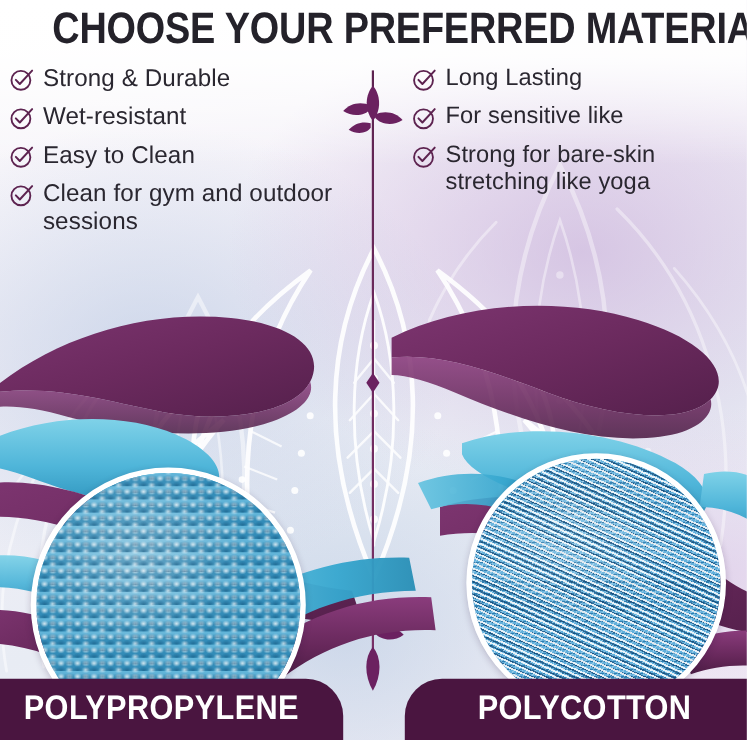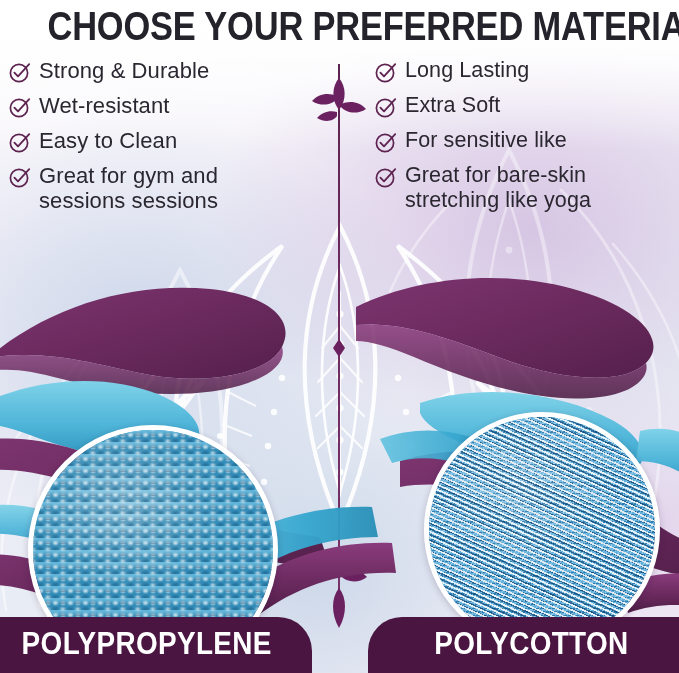--- a/index.html
+++ b/index.html
@@ -269,52 +269,45 @@
           <circle cx="11" cy="13" r="8.6" fill="none" stroke="#5d2350" stroke-width="1.7"></circle>
           <path d="M6.4 12.6 L10 16.4 L21.2 4.2" fill="none" stroke="#5d2350" stroke-width="1.8" stroke-linecap="round" stroke-linejoin="round"></path>
         </svg>
         <div class="ftxt">Easy to Clean</div>
       </div>
       <div class="feat">
         <svg class="tick" viewBox="0 0 24 24">
           <circle cx="11" cy="13" r="8.6" fill="none" stroke="#5d2350" stroke-width="1.7"></circle>
           <path d="M6.4 12.6 L10 16.4 L21.2 4.2" fill="none" stroke="#5d2350" stroke-width="1.8" stroke-linecap="round" stroke-linejoin="round"></path>
         </svg>
-        <div class="ftxt">Great for gym and sessions sessions</div>
+        <div class="ftxt">Clean for gym and outdoor sessions</div>
       </div>
     </div>
 
     <div class="col col-right">
       <div class="feat">
         <svg class="tick" viewBox="0 0 24 24">
           <circle cx="11" cy="13" r="8.6" fill="none" stroke="#5d2350" stroke-width="1.7"></circle>
           <path d="M6.4 12.6 L10 16.4 L21.2 4.2" fill="none" stroke="#5d2350" stroke-width="1.8" stroke-linecap="round" stroke-linejoin="round"></path>
         </svg>
         <div class="ftxt">Long Lasting</div>
       </div>
       <div class="feat">
         <svg class="tick" viewBox="0 0 24 24">
           <circle cx="11" cy="13" r="8.6" fill="none" stroke="#5d2350" stroke-width="1.7"></circle>
           <path d="M6.4 12.6 L10 16.4 L21.2 4.2" fill="none" stroke="#5d2350" stroke-width="1.8" stroke-linecap="round" stroke-linejoin="round"></path>
         </svg>
-        <div class="ftxt">Extra Soft</div>
-      </div>
-      <div class="feat">
-        <svg class="tick" viewBox="0 0 24 24">
-          <circle cx="11" cy="13" r="8.6" fill="none" stroke="#5d2350" stroke-width="1.7"></circle>
-          <path d="M6.4 12.6 L10 16.4 L21.2 4.2" fill="none" stroke="#5d2350" stroke-width="1.8" stroke-linecap="round" stroke-linejoin="round"></path>
-        </svg>
         <div class="ftxt">For sensitive like</div>
       </div>
       <div class="feat">
         <svg class="tick" viewBox="0 0 24 24">
           <circle cx="11" cy="13" r="8.6" fill="none" stroke="#5d2350" stroke-width="1.7"></circle>
           <path d="M6.4 12.6 L10 16.4 L21.2 4.2" fill="none" stroke="#5d2350" stroke-width="1.8" stroke-linecap="round" stroke-linejoin="round"></path>
         </svg>
-        <div class="ftxt">Great for bare-skin stretching like yoga</div>
+        <div class="ftxt">Strong for bare-skin stretching like yoga</div>
       </div>
     </div>
   </div>
 
   <div class="vine"></div>
 
   <svg class="vine-top" width="70" height="70" viewBox="0 0 70 70">
     <g fill="#6b2160">
       <path d="M35 4 C42 12 43 26 35 36 C27 26 28 12 35 4 Z"></path>
       <path d="M33 22 C24 18 14 20 8 27 C17 33 28 31 33 25 Z"></path>

